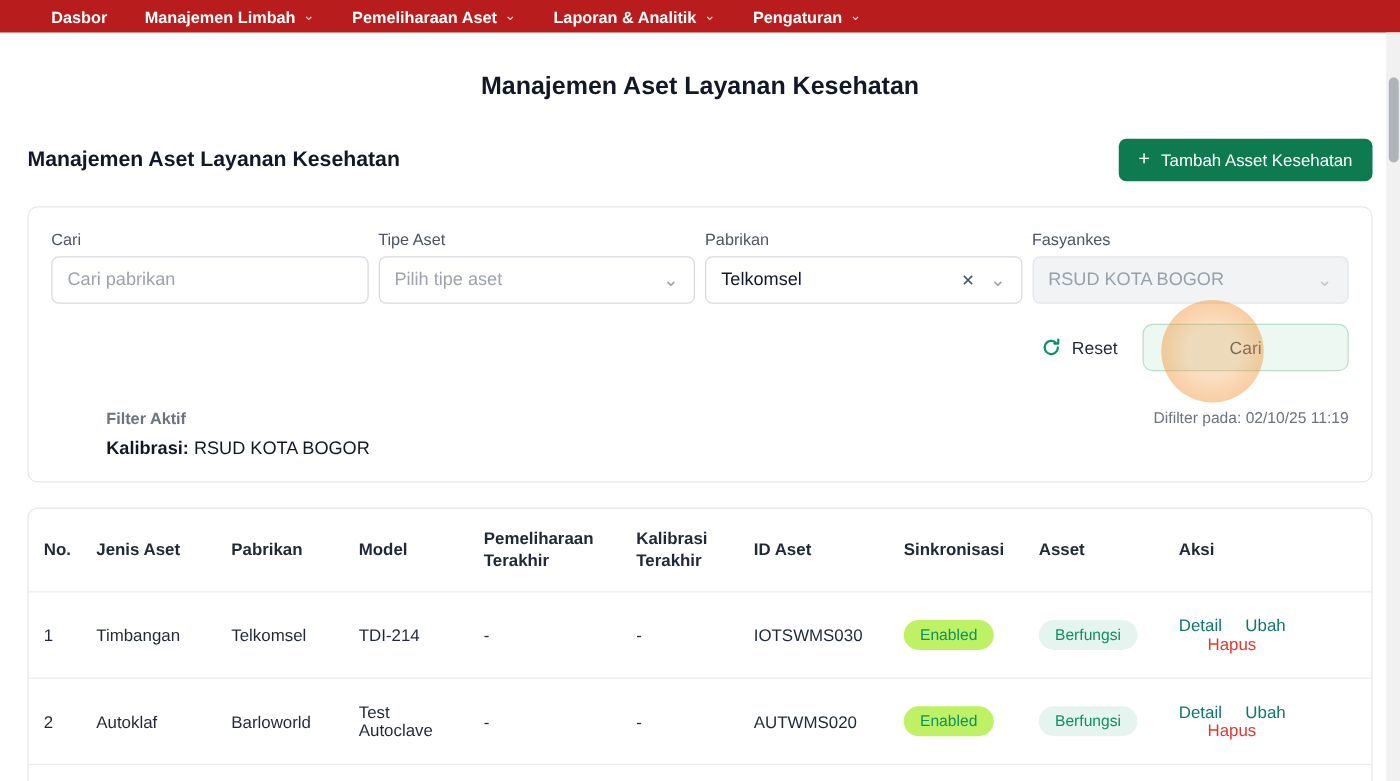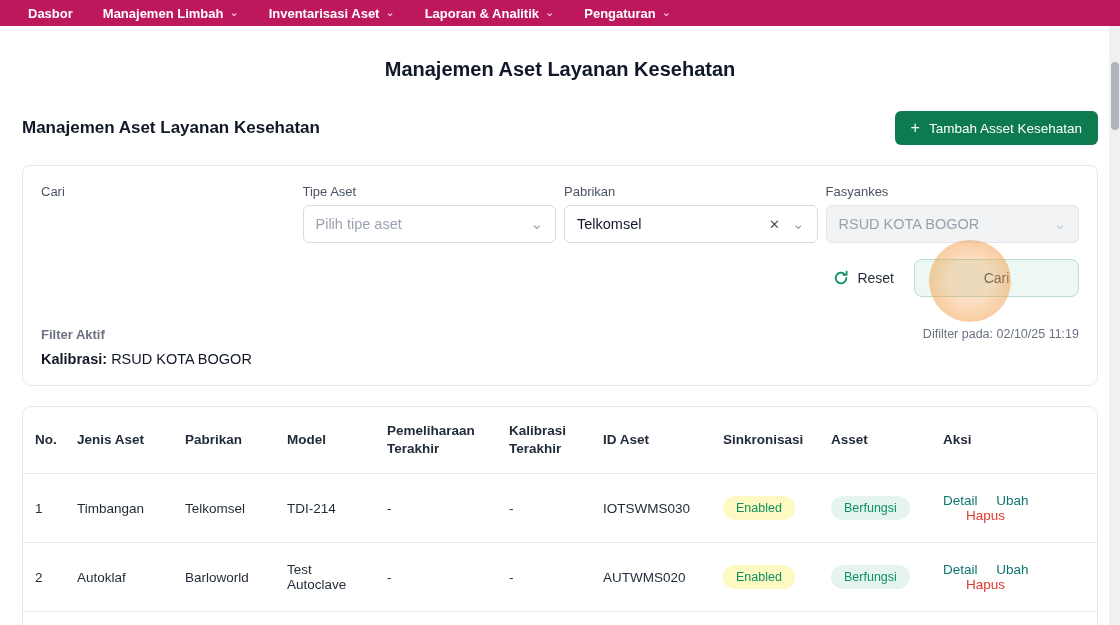--- a/index.html
+++ b/index.html
@@ -1,20 +1,20 @@
 <!DOCTYPE html>
 <html><head>
 <meta charset="utf-8">
 <style>
   * { margin:0; padding:0; box-sizing:border-box; }
   html,body { width:1120px; height:625px; overflow:hidden; }
   body { font-family:"Liberation Sans", sans-serif; background:#ffffff; position:relative; color:#1f2937; }
 
   
-  .navbar { background:#be185d; height:26px; display:flex; align-items:center; padding:0 28px; gap:30px; }
+  .navbar { background:#b91c1c; height:26px; display:flex; align-items:center; padding:0 41px; gap:30px; }
   .nav-item { display:flex; align-items:center; gap:6px; color:#ffffff; font-size:13px; font-weight:600; cursor:pointer; white-space:nowrap; }
   .nav-item .chev { font-size:11px; font-weight:400; opacity:.85; transform:translateY(-1px); }
 
   .content { padding:0 22px; }
 
   .page-title { text-align:center; font-size:20px; font-weight:700; color:#111827; margin-top:32px; }
 
   .section-row { display:flex; justify-content:space-between; align-items:center; margin-top:30px; }
   .section-title { font-size:17px; font-weight:700; color:#111827; }
   .add-btn { background:#0d7a50; color:#ffffff; border:none; border-radius:6px; height:34px; padding:0 16px; font-size:13.5px; font-family:inherit; display:flex; align-items:center; gap:9px; cursor:pointer; }
@@ -36,34 +36,34 @@
   .ctrl.disabled .chev { color:#c3cad1; }
 
   .actions-row { display:flex; justify-content:flex-end; align-items:center; gap:20px; margin-top:16px; }
   .reset-btn { display:flex; align-items:center; gap:8px; background:none; border:none; font-family:inherit; font-size:14px; color:#1f2937; cursor:pointer; }
   .cari-btn { width:165px; height:38px; background:#ecf8f1; border:1px solid #b9dfca; border-radius:8px; color:#4b5563; font-size:14px; font-family:inherit; cursor:pointer; }
 
   .cursor-highlight { position:absolute; width:82px; height:82px; border-radius:50%; right:86px; top:74px;
     background:radial-gradient(circle, rgba(242,150,60,0.30) 35%, rgba(242,150,60,0.55) 85%);
     pointer-events:none; }
 
-  .filter-meta { display:flex; justify-content:space-between; align-items:flex-start; margin-top:30px; }
+  .filter-meta { display:flex; justify-content:space-between; align-items:flex-start; margin-top:30px;margin-left:44px; }
   .filter-aktif-label { font-size:13px; color:#6b7280; font-weight:600; }
   .active-filter-line { margin-top:9px; font-size:14.5px; color:#111827; }
   .active-filter-line b { font-weight:700; }
   .filtered-at { font-size:12.5px; color:#6b7280;padding-left:37px; }
 
   
   .table-card { border:1px solid #e5e7eb; border-radius:8px; margin-top:20px; overflow:hidden; }
   table { width:100%; border-collapse:collapse; font-size:13.5px; }
   thead th { text-align:left; font-weight:700; color:#1f2937; padding:15px 10px; vertical-align:middle; line-height:1.35; }
   tbody td { padding:19px 10px; border-top:1px solid #e9ecef; color:#1f2937; vertical-align:middle; }
   th:first-child, td:first-child { padding-left:12px; }
 
-  .badge { display:inline-block; padding:5px 13px; border-radius:999px; font-size:12.5px; background:#fef9c3; color:#0d9163; }
+  .badge { display:inline-block; padding:5px 13px; border-radius:999px; font-size:12.5px; background:#bef264; color:#0d9163; }
   .badge.status { background:rgba(13,150,99,0.10); }
 
   .action-link { background:none; border:none; font-family:inherit; font-size:13.5px; cursor:pointer; margin-right:15px; padding:0; }
   .action-link.detail, .action-link.ubah { color:#0f766e; }
   .action-link.hapus { color:#e23a2e; margin-right:0;margin-left:23px; }
 
   
   .scrollbar-track { position:absolute; right:0; top:26px; width:11px; height:599px; background:#f1f1f1; }
   .scrollbar-thumb { position:absolute; left:1.5px; top:36px; width:8px; height:68px; background:#aeb4ba; border-radius:4px; cursor:pointer; }
 </style>
@@ -72,21 +72,21 @@
 
 <nav class="navbar">
   <div class="nav-item">
     <span>Dasbor</span>
   </div>
   <div class="nav-item">
     <span>Manajemen Limbah</span>
     <span class="chev">⌄</span>
   </div>
   <div class="nav-item">
-    <span>Inventarisasi Aset</span>
+    <span>Pemeliharaan Aset</span>
     <span class="chev">⌄</span>
   </div>
   <div class="nav-item">
     <span>Laporan &amp; Analitik</span>
     <span class="chev">⌄</span>
   </div>
   <div class="nav-item">
     <span>Pengaturan</span>
     <span class="chev">⌄</span>
   </div>
@@ -101,20 +101,23 @@
     <button class="add-btn">
       <span class="plus">+</span>
       <span>Tambah Asset Kesehatan</span>
     </button>
   </div>
 
   <section class="filter-card">
     <div class="filter-grid">
       <div class="field">
         <label>Cari</label>
+        <div class="ctrl">
+          <input type="text" placeholder="Cari pabrikan" style="">
+        </div>
       </div>
 
       <div class="field">
         <label>Tipe Aset</label>
         <div class="ctrl select">
           <span class="ph">Pilih tipe aset</span>
           <span class="chev">⌄</span>
         </div>
       </div>
 

